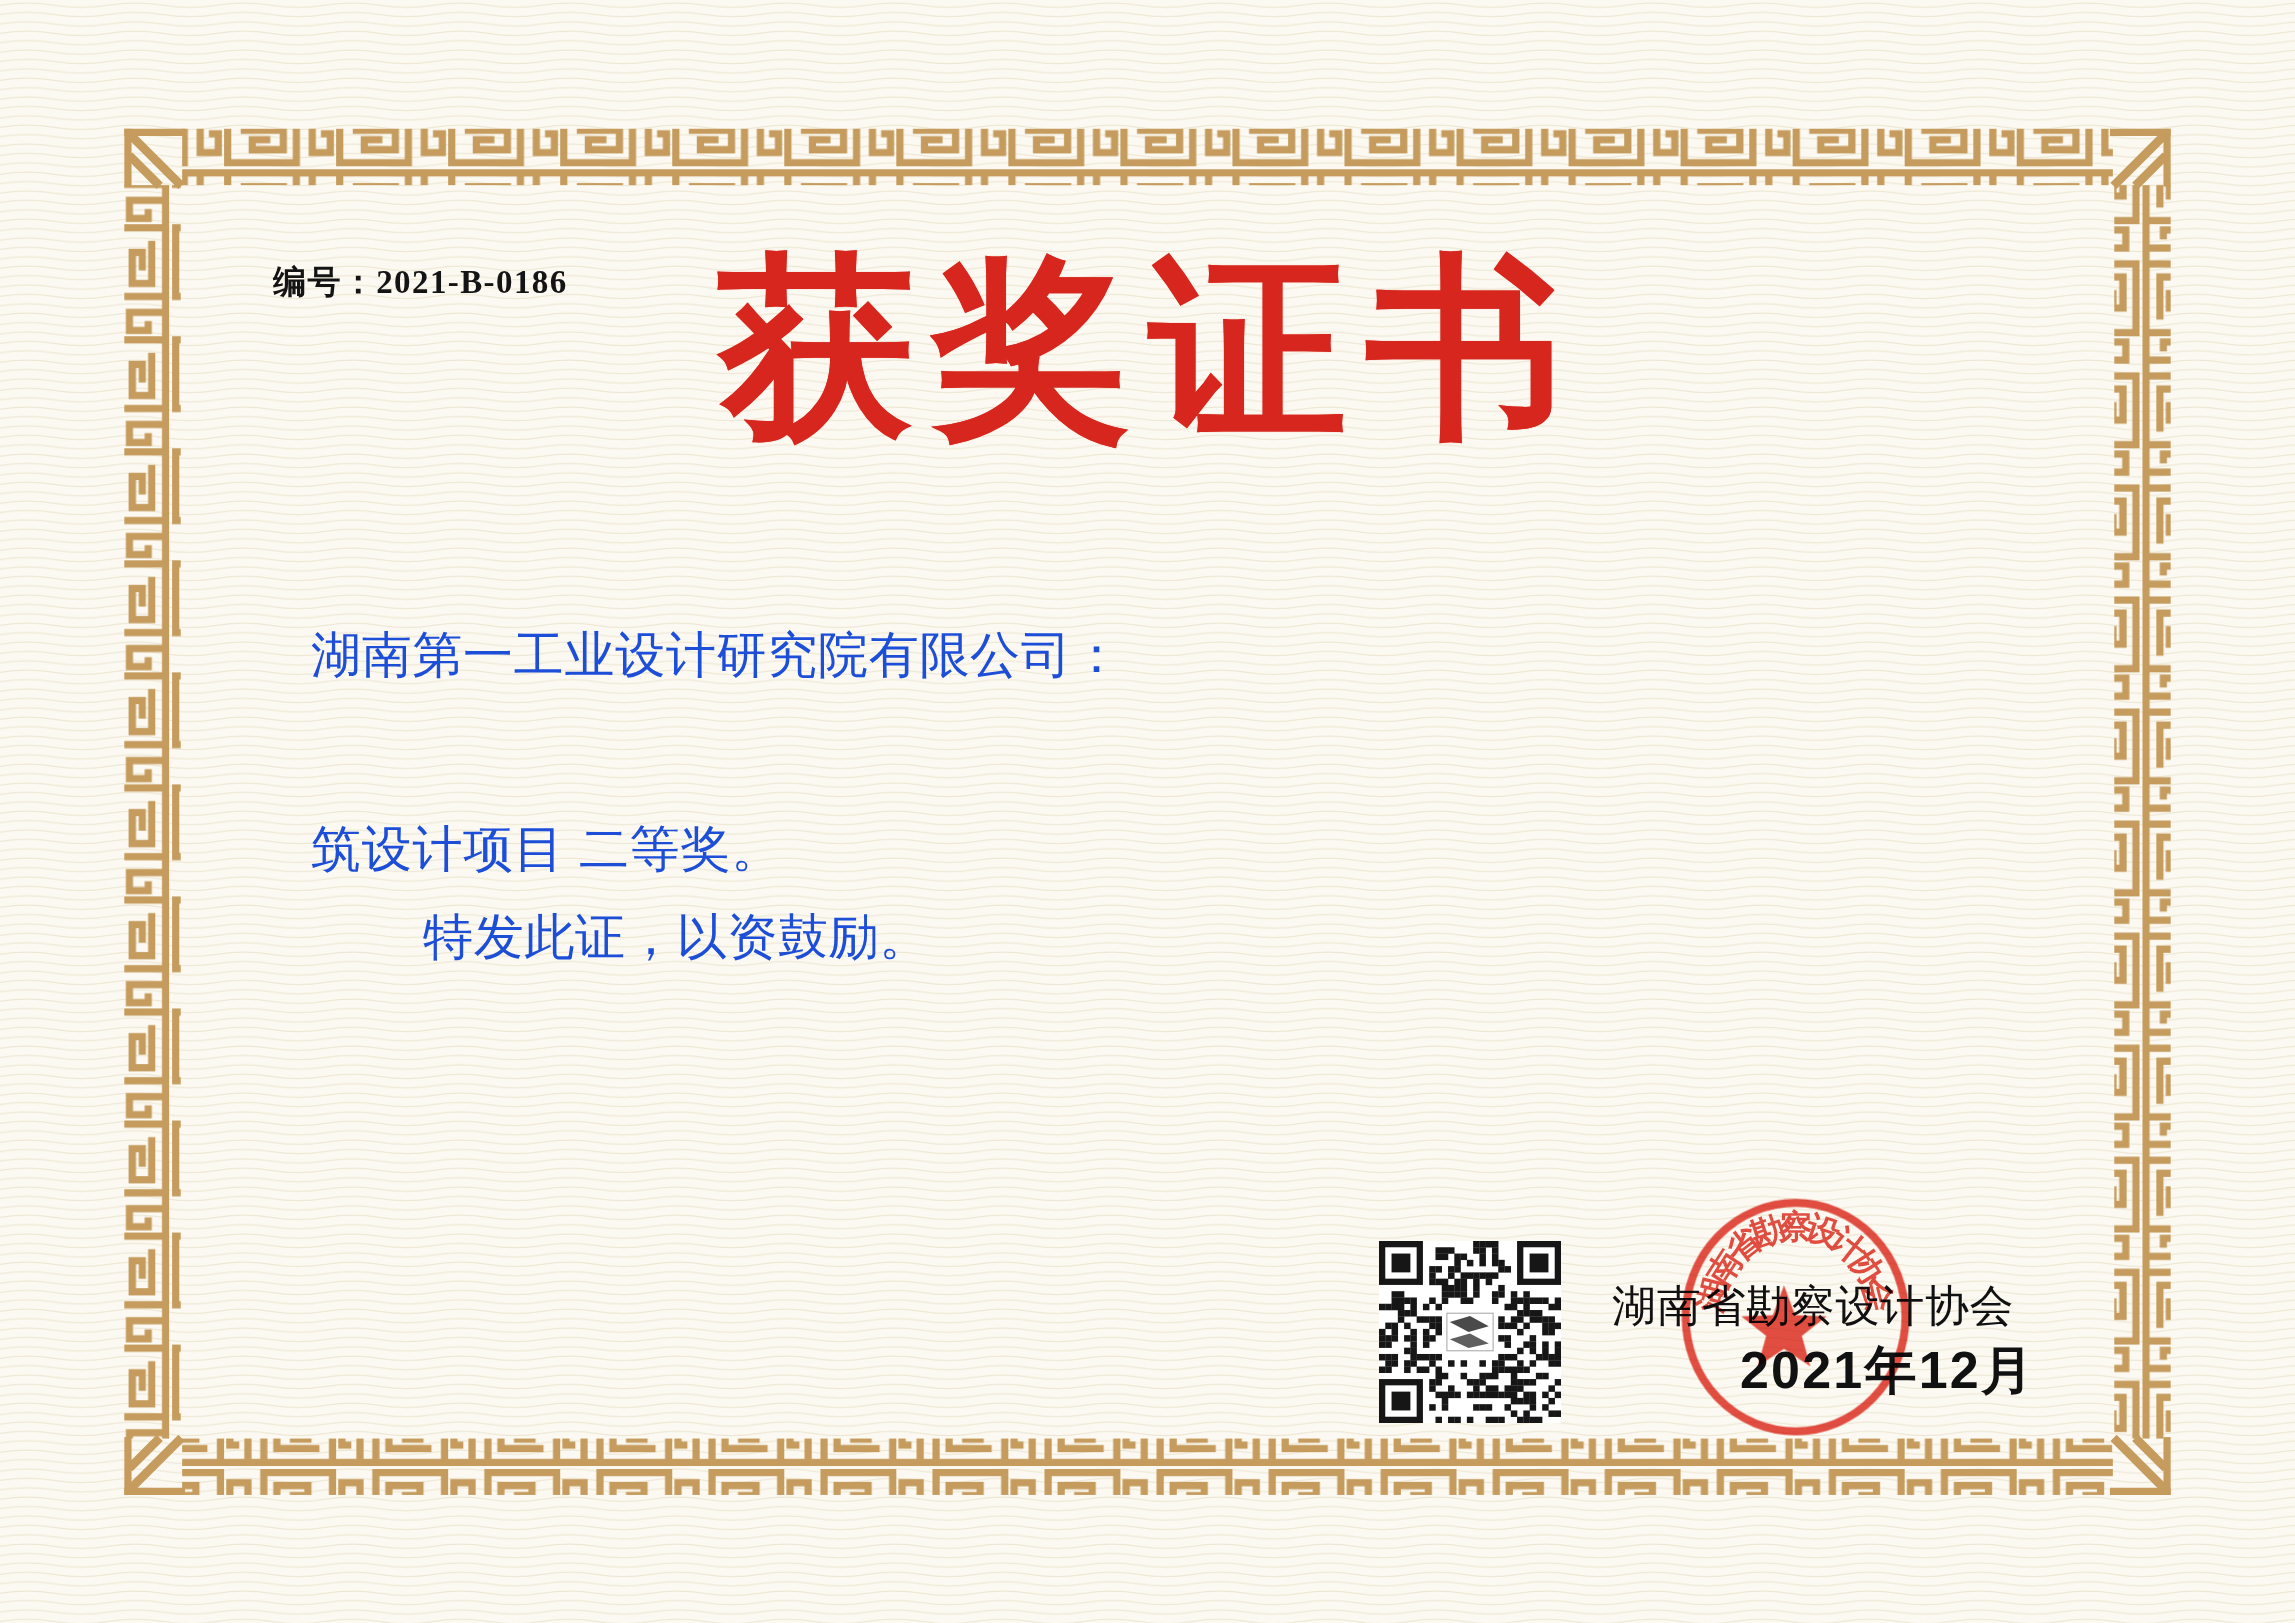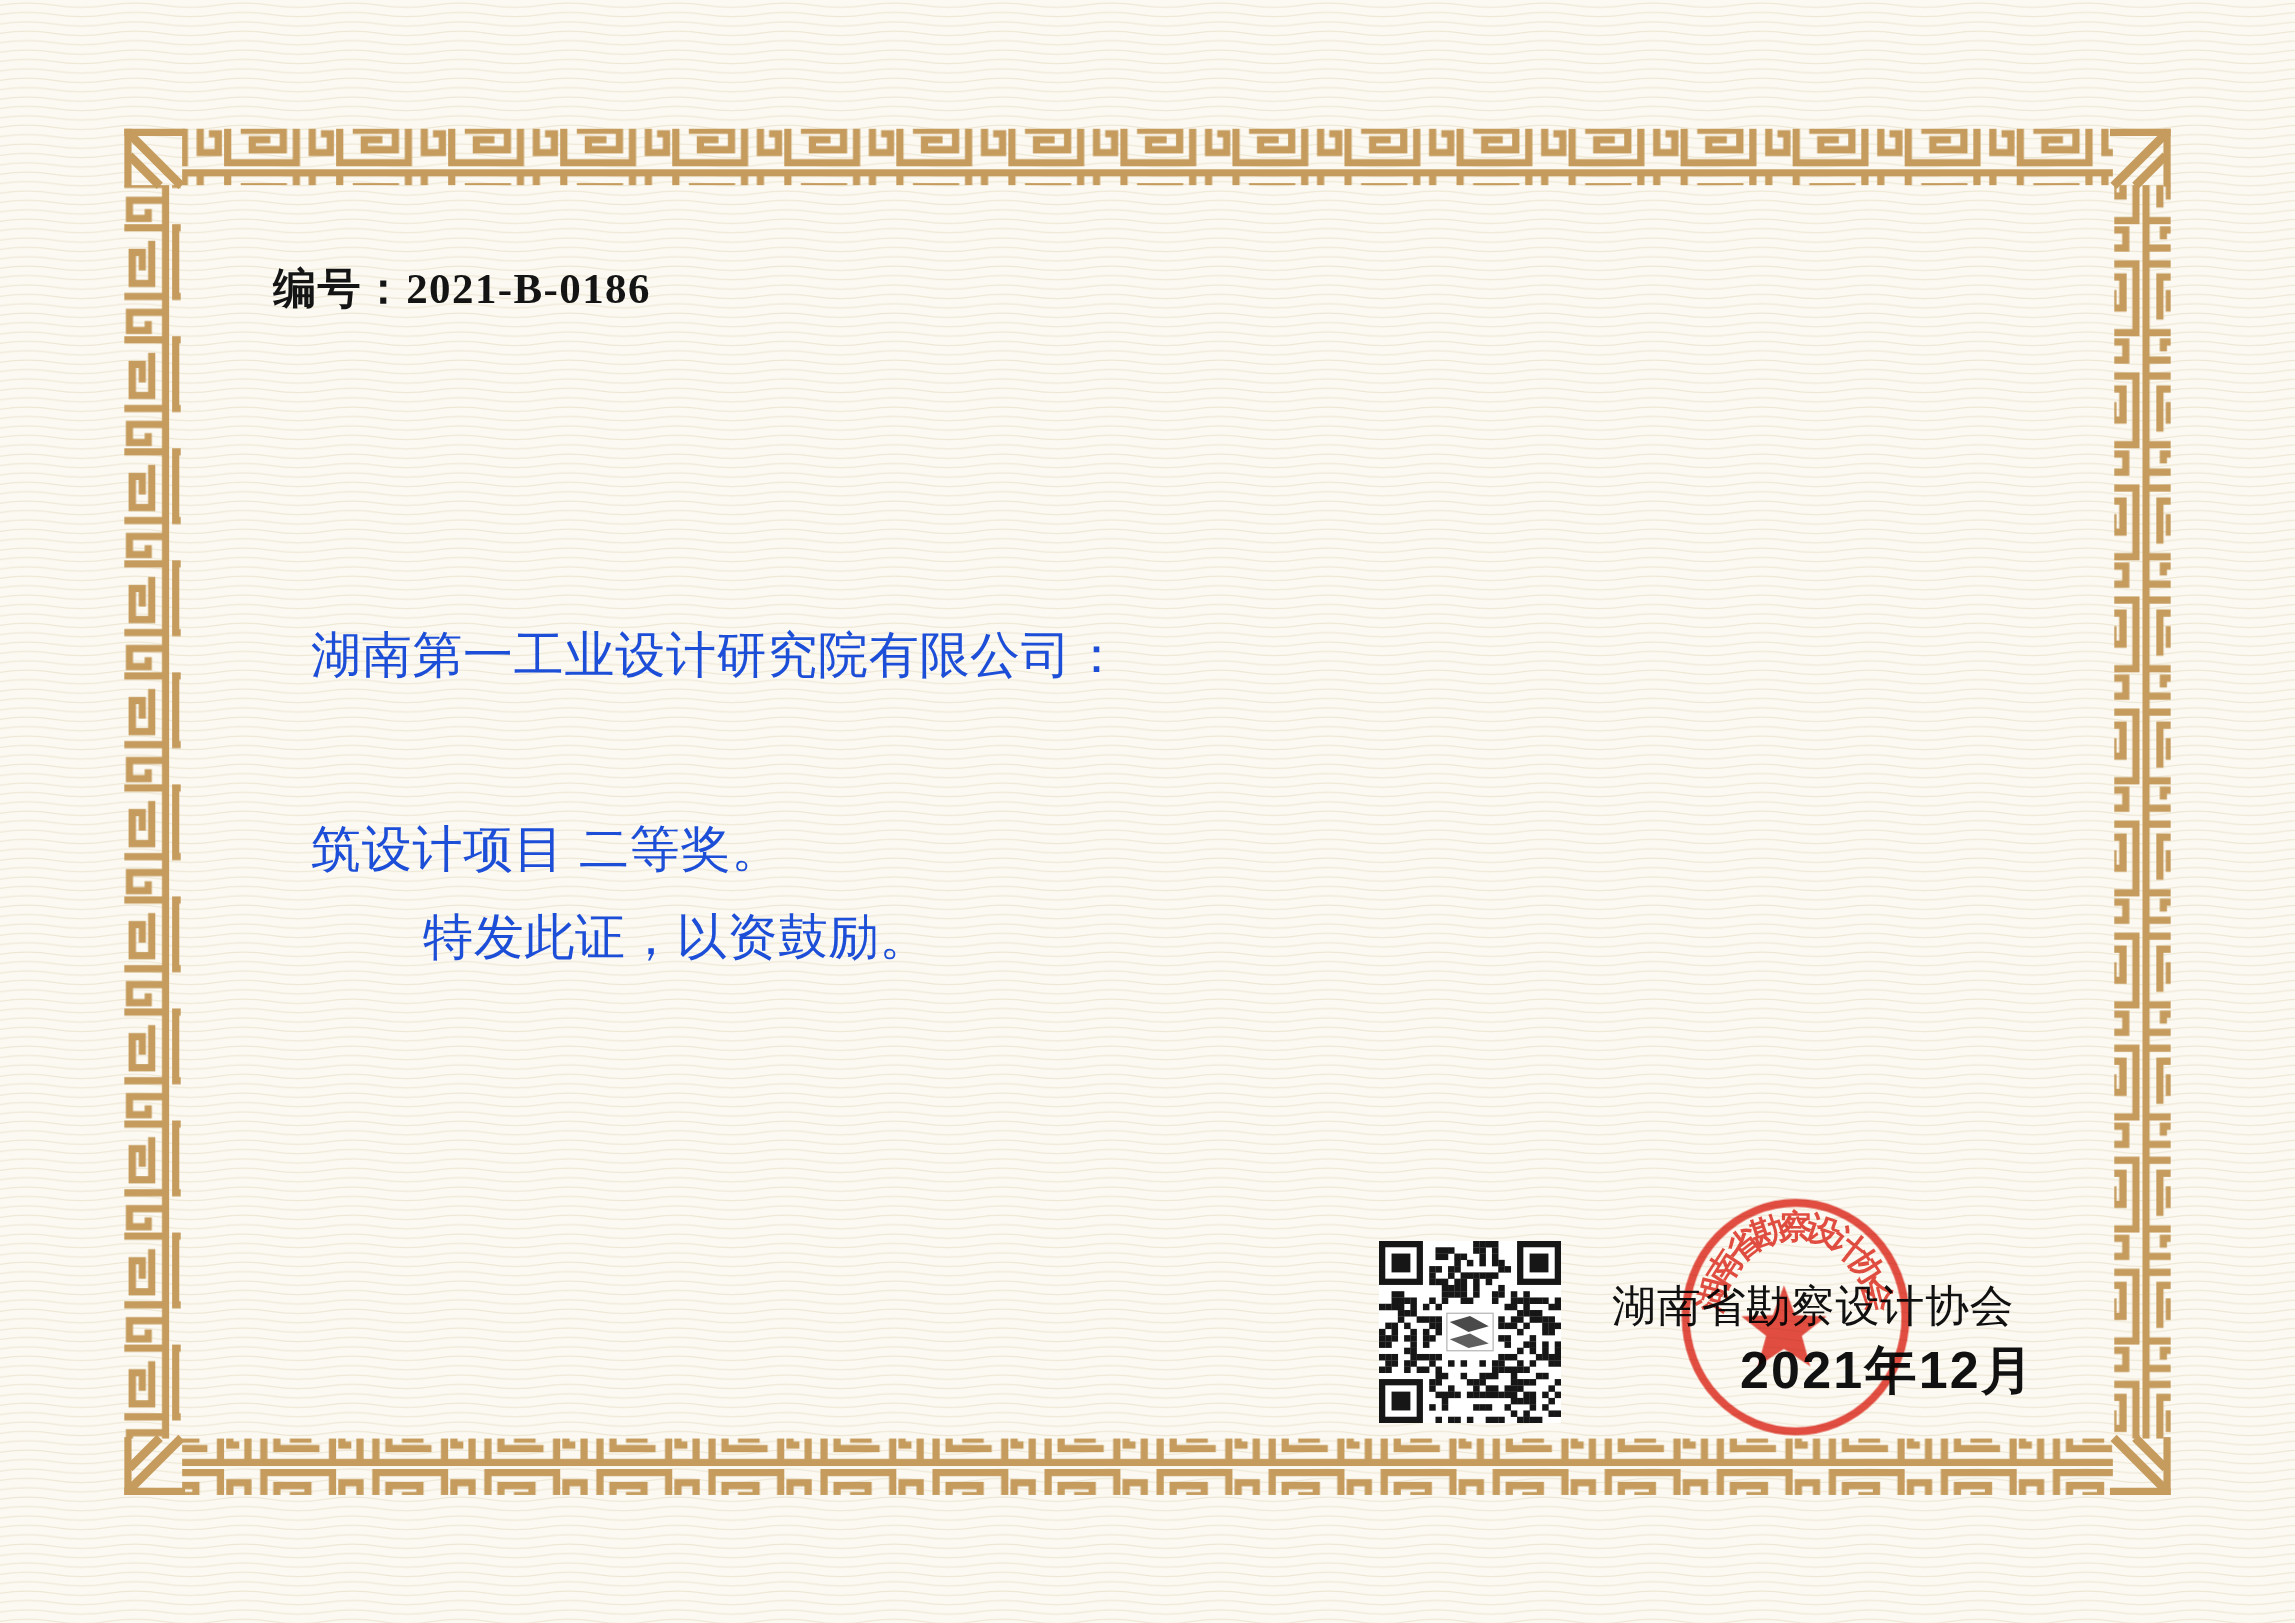--- a/index.html
+++ b/index.html
@@ -10,21 +10,21 @@
     background:#FBF9F1;
     overflow:hidden;
   }
   svg.layer{position:absolute;left:0;top:0;pointer-events:none;}
   .abs{position:absolute;white-space:nowrap;}
 
   .serial{
     left:273px;top:260px;
     font-family:"Liberation Serif",serif;
     font-weight:700;
-    font-size:43px;
+    font-size:33px;
     color:#141414;
     letter-spacing:1.4px;
   }
   .title{
     left:694px;top:244px;width:911px;
     text-align:center;
     font-family:"DejaVu Serif",serif;
     font-weight:900;
     font-size:197px;
     line-height:1.05;
@@ -127,20 +127,21 @@
     </g>
     <g fill="none" stroke="#C59C5E">
       <path d="M2919,2063 H3003" stroke-width="10"></path>
       <path d="M2998,1988 V2068" stroke-width="10"></path>
       <path d="M2996,2061 L2924,1989" stroke-width="12"></path>
       <path d="M2996,2031 L2954,1989" stroke-width="12"></path>
     </g>
   </svg>
 
   <div class="abs serial">编号：2021-B-0186</div>
+  <div class="abs title">获奖证书</div>
 
   <div class="abs bodyline l1">湖南第一工业设计研究院有限公司：</div>
   <div class="abs bodyline l4">特发此证，以资鼓励。</div>
   <div class="abs bodyline l3">筑设计项目 二等奖。</div>
 
   <div id="qr"><svg width="182" height="182" viewBox="0 0 252 252">
         <rect x="130.34" y="0.00" width="9" height="9" fill="#161616"></rect>
         <rect x="139.03" y="0.00" width="9" height="9" fill="#161616"></rect>
         <rect x="147.72" y="0.00" width="9" height="9" fill="#161616"></rect>
         <rect x="156.41" y="0.00" width="9" height="9" fill="#161616"></rect>

